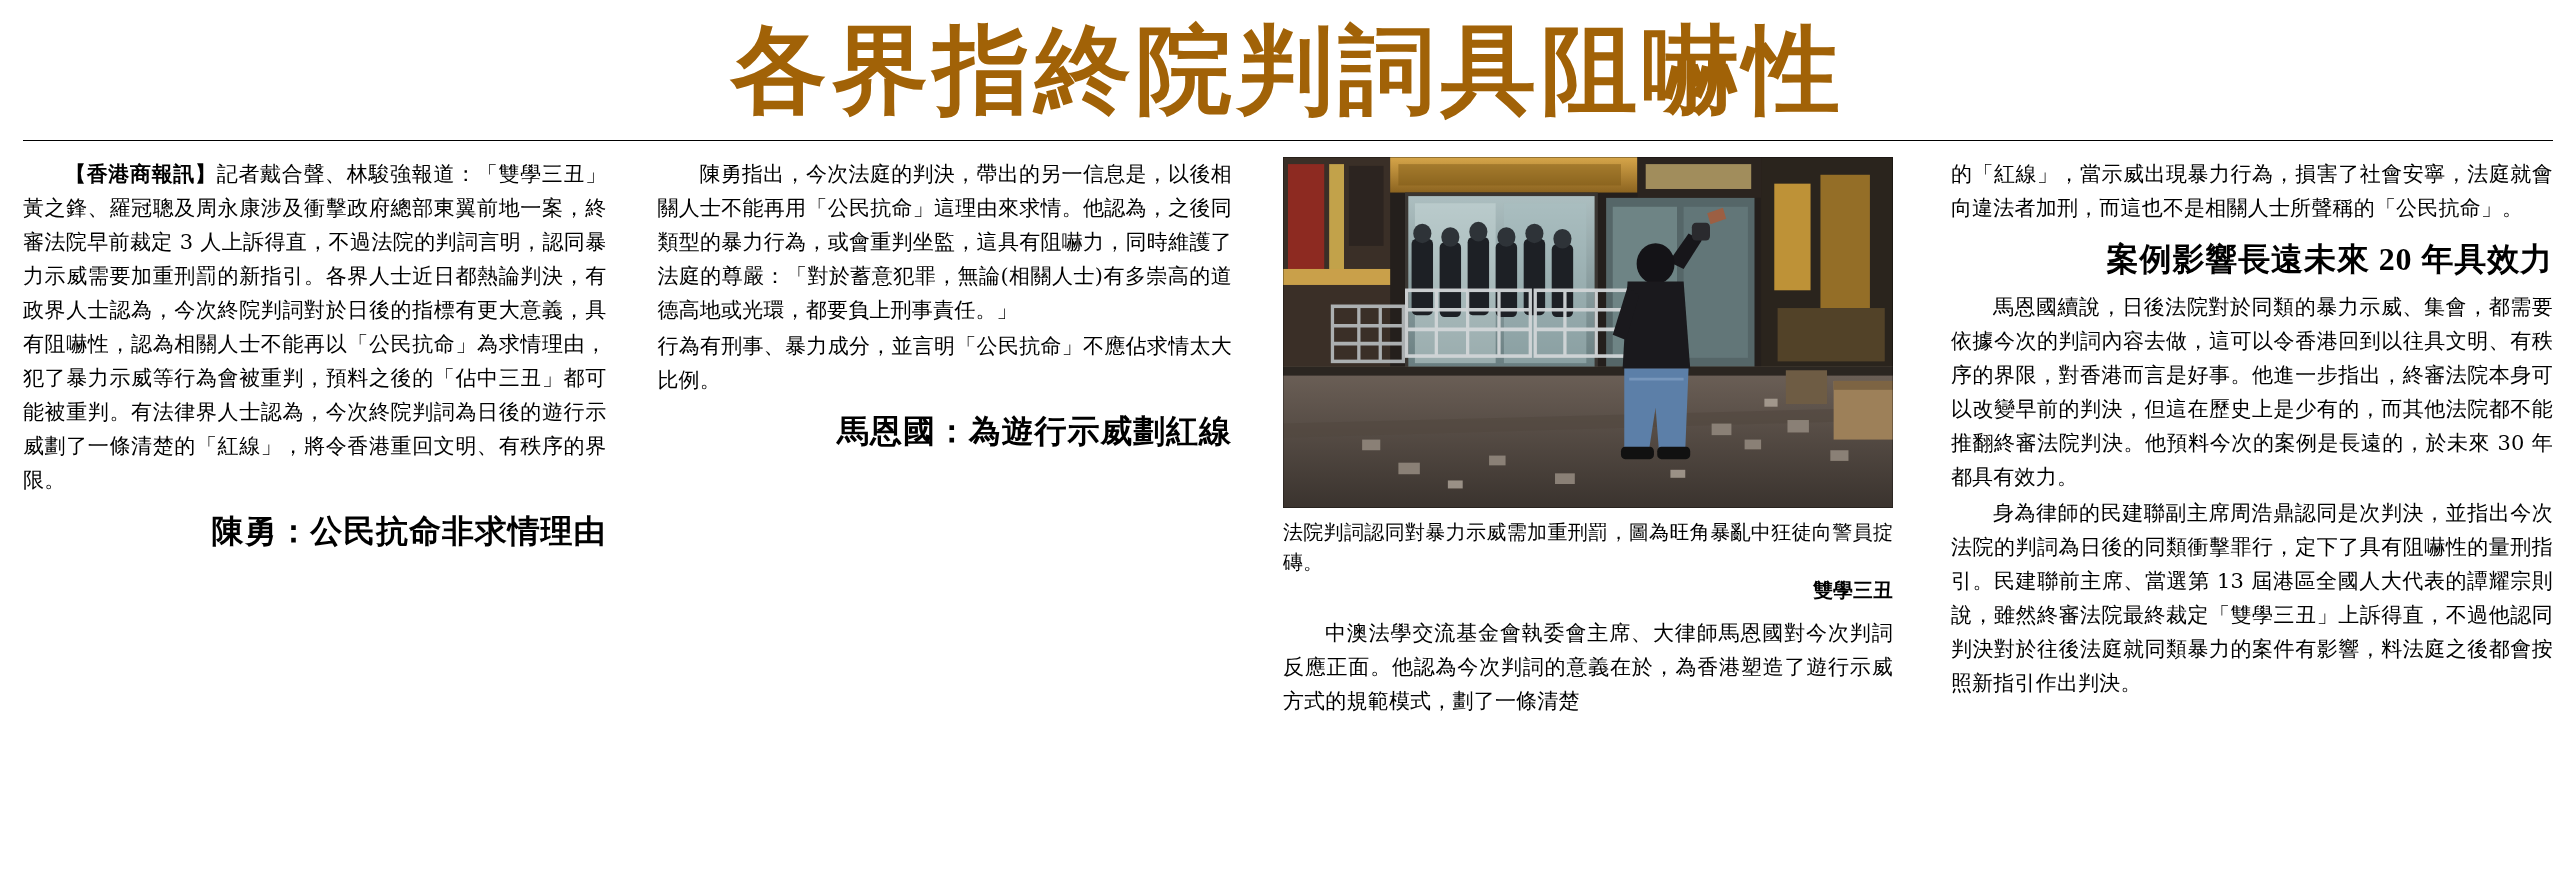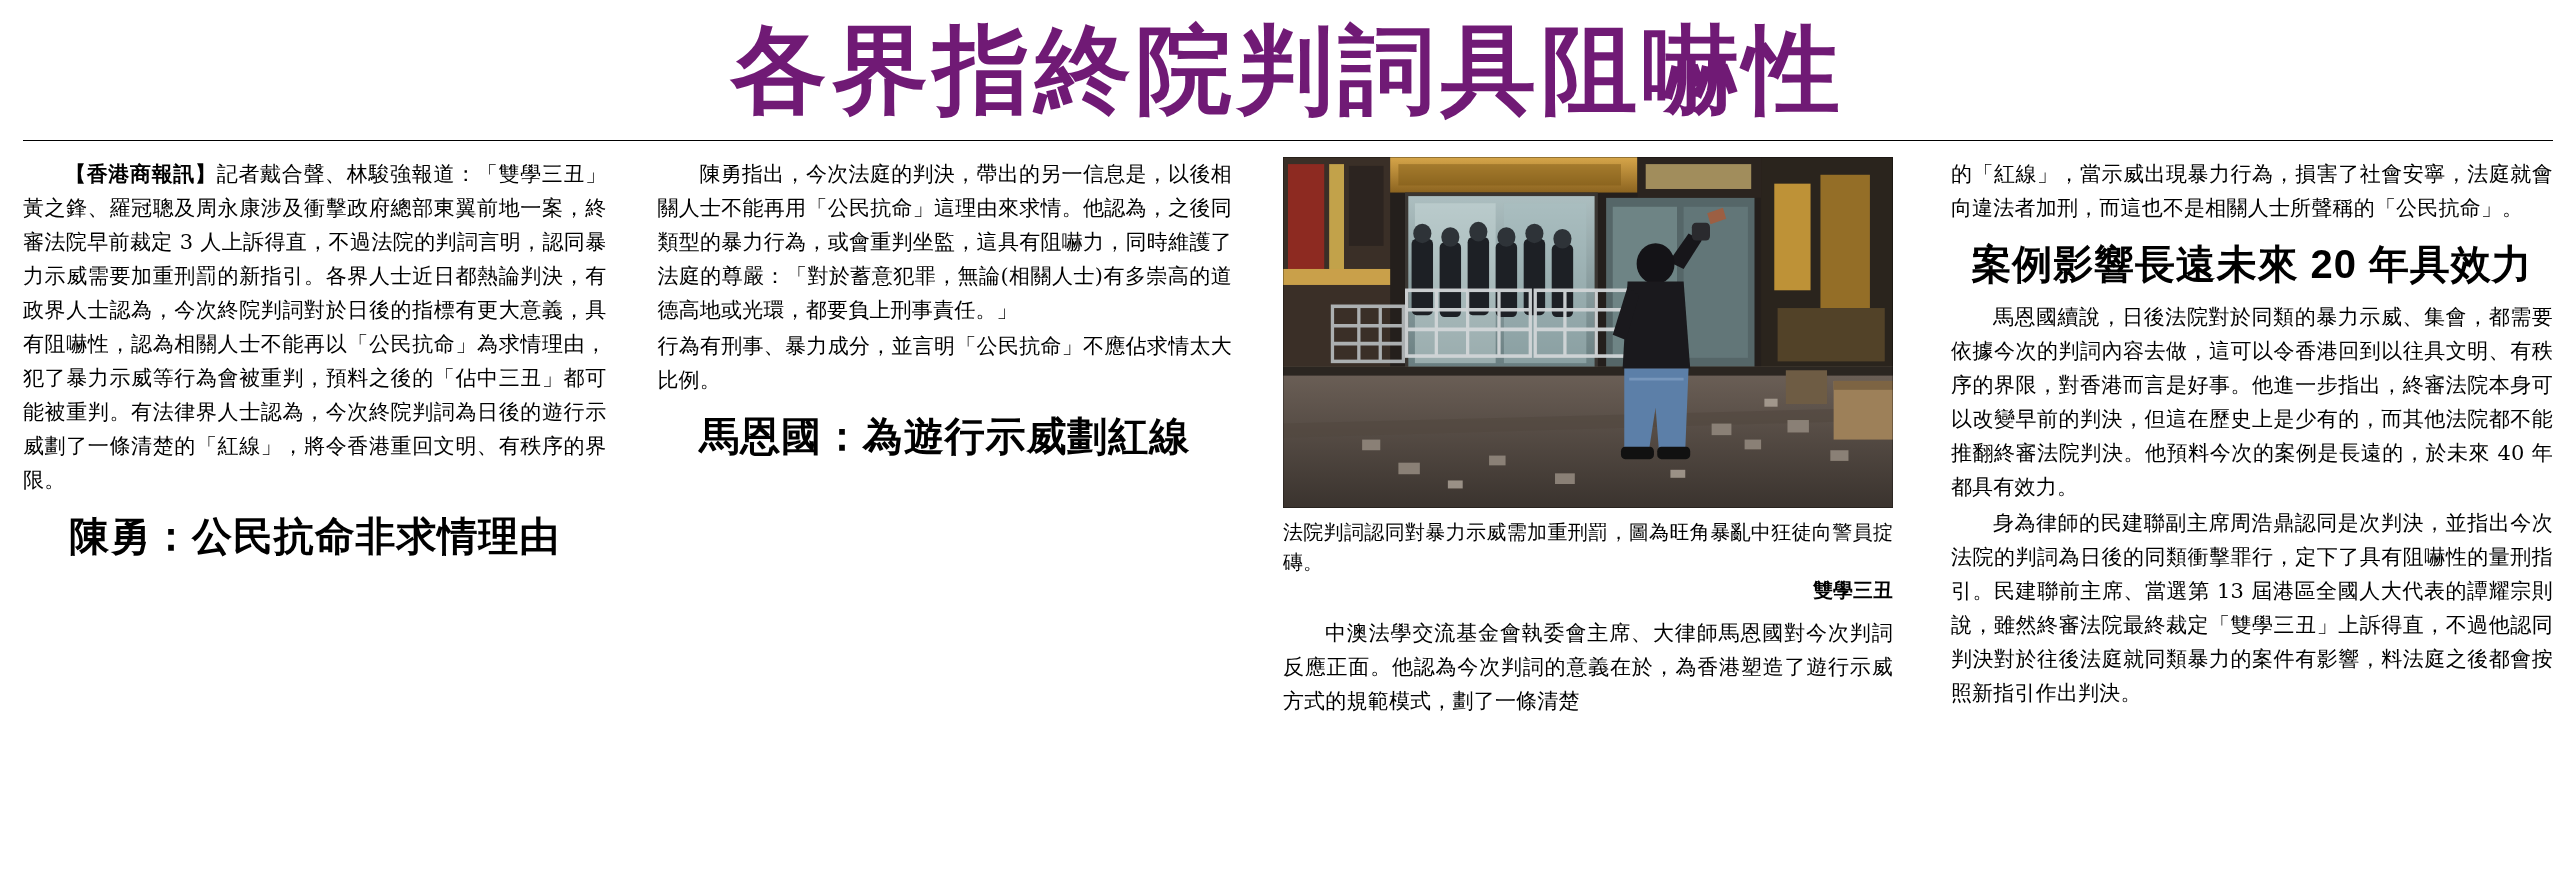--- a/index.html
+++ b/index.html
@@ -25,21 +25,21 @@
   
   .headline {
     text-align: center;
     font-family: "DejaVu Serif", "Liberation Serif", serif;
     font-weight: bold;
     font-size: 96px;
     line-height: 1.05;
     letter-spacing: 5.3px;
     margin: 19.6px 0 3.6px 0;
     padding: 0;
-    color: #701a75;
+    color: #a16207;
   }
 
   .rule {
     width: 2530px;
     margin: 19.6px auto 0 auto;
     border-top: 1.8px solid #000;
     height: 0;
   }
 
   
@@ -74,25 +74,25 @@
     word-break: break-all;
   }
   p.body.noindent { text-indent: 0; }
 
   .lead-label {
     font-weight: bold;
   }
 
   
   h2.subhead {
-    font-family: Liberation Sans, sans-serif;
+    font-family: Liberation Serif, serif;
     font-weight: bold;
-    font-size: 40px;
+    font-size: 32px;
     line-height: 1.25;
-    text-align: center;
+    text-align: right;
     margin: 14.2px 0 10.7px 0;
     letter-spacing: 0.9px;
   }
 
   
   .photo-wrap {
     width: 100%;
     margin: 0 0 5.3px 0;
   }
   .photo {
@@ -287,19 +287,19 @@
       </div>
 
       <p class="body">中澳法學交流基金會執委會主席、大律師馬恩國對今次判詞反應正面。他認為今次判詞的意義在於，為香港塑造了遊行示威方式的規範模式，劃了一條清楚</p>
     </div>
 
     <div class="col col-4">
       <p class="body noindent">的「紅線」，當示威出現暴力行為，損害了社會安寧，法庭就會向違法者加刑，而這也不是相關人士所聲稱的「公民抗命」。</p>
 
       <h2 class="subhead">案例影響長遠未來 20 年具效力</h2>
 
-      <p class="body">馬恩國續說，日後法院對於同類的暴力示威、集會，都需要依據今次的判詞內容去做，這可以令香港回到以往具文明、有秩序的界限，對香港而言是好事。他進一步指出，終審法院本身可以改變早前的判決，但這在歷史上是少有的，而其他法院都不能推翻終審法院判決。他預料今次的案例是長遠的，於未來 40 年都具有效力。</p>
+      <p class="body">馬恩國續說，日後法院對於同類的暴力示威、集會，都需要依據今次的判詞內容去做，這可以令香港回到以往具文明、有秩序的界限，對香港而言是好事。他進一步指出，終審法院本身可以改變早前的判決，但這在歷史上是少有的，而其他法院都不能推翻終審法院判決。他預料今次的案例是長遠的，於未來 30 年都具有效力。</p>
       <p class="body">身為律師的民建聯副主席周浩鼎認同是次判決，並指出今次法院的判詞為日後的同類衝擊罪行，定下了具有阻嚇性的量刑指引。民建聯前主席、當選第 13 屆港區全國人大代表的譚耀宗則說，雖然終審法院最終裁定「雙學三丑」上訴得直，不過他認同判決對於往後法庭就同類暴力的案件有影響，料法庭之後都會按照新指引作出判決。</p>
     </div>
 
   </div>
 </div>
 
 
 </body></html>

